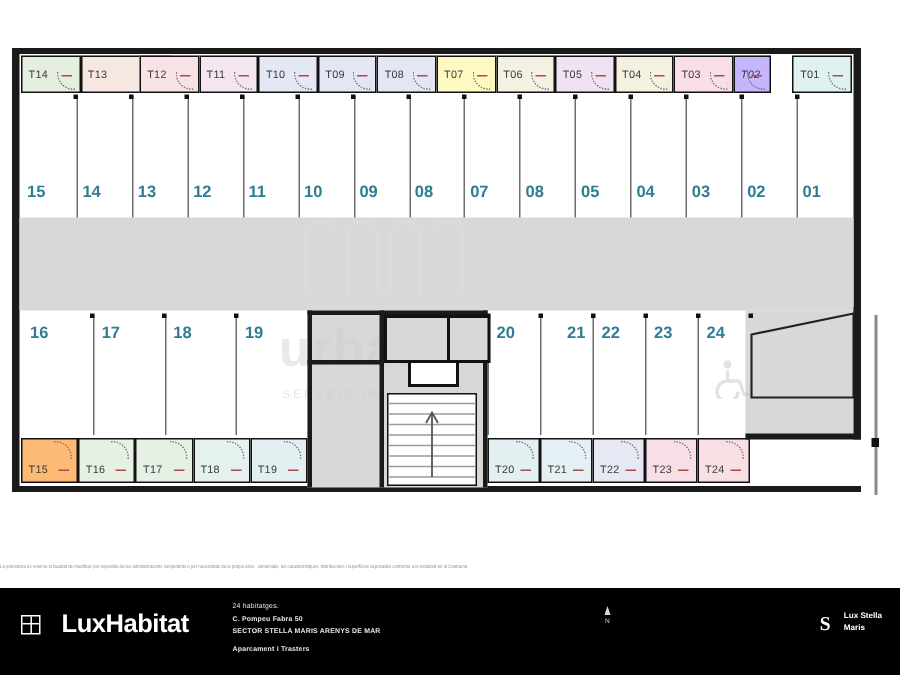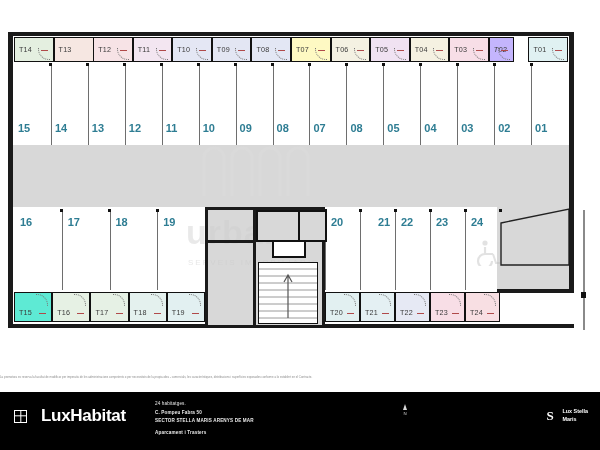--- a/index.html
+++ b/index.html
@@ -315,21 +315,21 @@
         <div class="stud" style="left: 428.5px; top: 209px;"></div>
         <div class="ps" style="left: 465px; top: 210px; width: 35px; height: 80px;">
           <span class="num" style="left:6px;top:6px;">24</span>
         </div>
         <div class="divider" style="left: 465px; top: 210px; height: 80px;"></div>
         <div class="stud" style="left: 463.5px; top: 209px;"></div>
         <div class="stud" style="left: 498.5px; top: 209px;"></div>
       </div>
 
     <div id="storage-bl">
-        <div class="tr" style="left: 14px; top: 292px; width: 38.2px; height: 30px; background: #5eead4; align-items: flex-end;">
+        <div class="tr" style="left: 14px; top: 292px; width: 38.2px; height: 30px; background: #fdba74; align-items: flex-end;">
           <span class="lbl" style="padding-bottom:4px;">T15</span>
           <span class="dash" style="top:auto;bottom:7px;"></span>
           <span class="swing" style="bottom:auto;top:1px;border-left:none;border-bottom:none;border-right:1px dotted #777;border-top:1px dotted #777;border-radius:0 11px 0 0;"></span>
         </div>
         <div class="tr" style="left: 52.2px; top: 292px; width: 38.2px; height: 30px; background: rgb(230, 241, 228); align-items: flex-end;">
           <span class="lbl" style="padding-bottom:4px;">T16</span>
           <span class="dash" style="top:auto;bottom:7px;"></span>
           <span class="swing" style="bottom:auto;top:1px;border-left:none;border-bottom:none;border-right:1px dotted #777;border-top:1px dotted #777;border-radius:0 11px 0 0;"></span>
         </div>
         <div class="tr" style="left: 90.4px; top: 292px; width: 38.2px; height: 30px; background: rgb(230, 241, 229); align-items: flex-end;">

